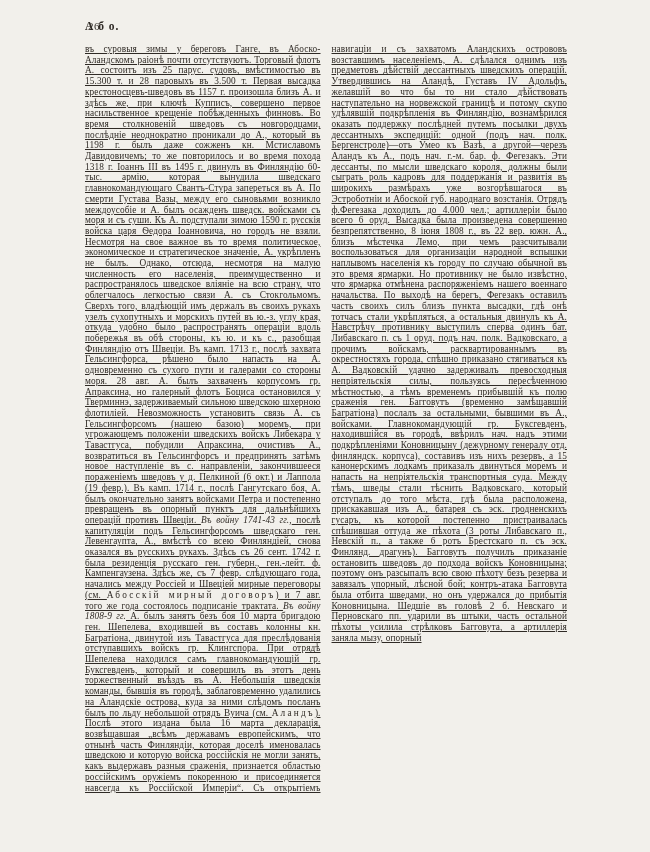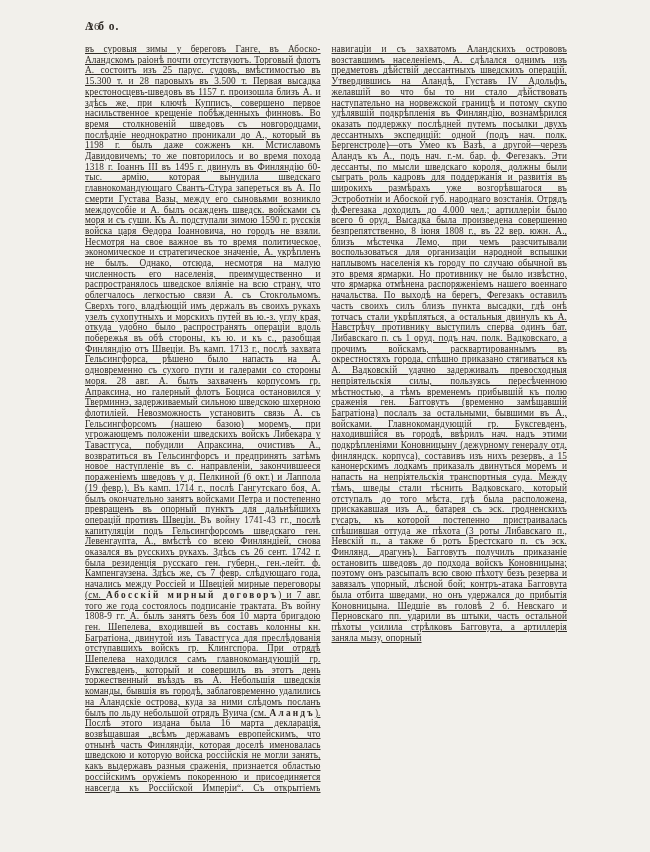--- a/index.html
+++ b/index.html
@@ -51,22 +51,22 @@
     column-count: 2;
     column-gap: 11px;
     column-fill: auto;
     text-align: justify;
     font-size: 9.3px;
     line-height: 10.7px;
     letter-spacing: 0.1px;
     word-spacing: 0.4px;
   }
   .run-normal { font-style: normal; text-decoration: underline; }
-  .run-italic { }
-  .run-spaced { letter-spacing: 2.2px; font-weight: bold; }
+  .run-italic { font-style: italic; }
+  .run-spaced { letter-spacing: 2.2px; }
 </style>
 </head>
 <body>
 
 <div class="page" style="--paper: #f2f0eb; --ink: #2f2a25;">
   <div class="page-head">
     <span class="page-number">26</span>
     <span class="page-title">А б о.</span>
   </div>
   <div class="article" id="article"><span class="run-normal">въ суровыя зимы у береговъ Ганге, въ Абоско-Аландскомъ раіонѣ почти отсутствуютъ. Торговый флотъ А. состоитъ изъ 25 парус. судовъ, вмѣстимостью въ 15.300 т. и 28 паровыхъ въ 3.500 т. Первая высадка крестоносцевъ-шведовъ въ 1157 г. произошла близъ А. и здѣсь же, при ключѣ Купписъ, совершено первое насильственное крещеніе побѣжденныхъ финновъ. Во время столкновеній шведовъ съ новгородцами, послѣдніе неоднократно проникали до А., который въ 1198 г. былъ даже сожженъ кн. Мстиславомъ Давидовичемъ; то же повторилось и во время похода 1318 г. Іоаннъ III въ 1495 г. двинулъ въ Финляндію 60-тыс. армію, которая вынудила шведскаго главнокомандующаго Свантъ-Стура запереться въ А. По смерти Густава Вазы, между его сыновьями возникло междоусобіе и А. былъ осажденъ шведск. войсками съ моря и съ суши. Къ А. подступали зимою 1590 г. русскія войска царя Ѳедора Іоанновича, но городъ не взяли. Несмотря на свое важное въ то время политическое, экономическое и стратегическое значеніе, А. укрѣпленъ не былъ. Однако, отсюда, несмотря на малую численность его населенія, преимущественно и распространялось шведское вліяніе на всю страну, что облегчалось легкостью связи А. съ Стокгольмомъ. Сверхъ того, владѣющій имъ держалъ въ своихъ рукахъ узелъ сухопутныхъ и морскихъ путей въ ю.-з. углу края, откуда удобно было распространять операціи вдоль побережья въ обѣ стороны, къ ю. и къ с., разобщая Финляндію отъ Швеціи. Въ камп. 1713 г., послѣ захвата Гельсингфорса, рѣшено было напасть на А. одновременно съ сухого пути и галерами со стороны моря. 28 авг. А. былъ захваченъ корпусомъ гр. Апраксина, но галерный флотъ Боциса остановился у Тверминнэ, задерживаемый сильною шведскою шхерною флотиліей. Невозможность установить связь А. съ Гельсингфорсомъ (нашею базою) моремъ, при угрожающемъ положеніи шведскихъ войскъ Либекара у Тавастгуса, побудили Апраксина, очистивъ А., возвратиться въ Гельсингфорсъ и предпринять затѣмъ новое наступленіе въ с. направленіи, закончившееся пораженіемъ шведовъ у д. Пелкиной (6 окт.) и Лаппола (19 февр.). Въ камп. 1714 г., послѣ Гангутскаго боя, А. былъ окончательно занятъ войсками Петра и постепенно превращенъ въ опорный пунктъ для дальнѣйшихъ операцій противъ Швеціи. </span><span class="run-italic">Въ войну 1741-43 гг.,</span><span class="run-normal"> послѣ капитуляціи подъ Гельсингфорсомъ шведскаго ген. Левенгаупта, А., вмѣстѣ со всею Финляндіей, снова оказался въ русскихъ рукахъ. Здѣсь съ 26 сент. 1742 г. была резиденція русскаго ген. губерн., ген.-лейт. ф. Кампенгаузена. Здѣсь же, съ 7 февр. слѣдующаго года, начались между Россіей и Швеціей мирные переговоры (см. </span><span class="run-spaced">Абосскій мирный договоръ</span><span class="run-normal">) и 7 авг. того же года состоялось подписаніе трактата. </span><span class="run-italic">Въ войну 1808-9 гг.</span><span class="run-normal"> А. былъ занятъ безъ боя 10 марта бригадою ген. Шепелева, входившей въ составъ колонны кн. Багратіона, двинутой изъ Тавастгуса для преслѣдованія отступавшихъ войскъ гр. Клингспора. При отрядѣ Шепелева находился самъ главнокомандующій гр. Буксгевденъ, который и совершилъ въ этотъ день торжественный въѣздъ въ А. Небольшія шведскія команды, бывшія въ городѣ, заблаговременно удалились на Аландскіе острова, куда за ними слѣдомъ посланъ былъ по льду небольшой отрядъ Вуича (см. </span><span class="run-spaced">Аландъ</span><span class="run-normal">). Послѣ этого издана была 16 марта декларація, возвѣщавшая „всѣмъ державамъ европейскимъ, что отнынѣ часть Финляндіи, которая доселѣ именовалась шведскою и которую войска россійскія не могли занять, какъ выдержавъ разныя сраженія, признается областью россійскимъ оружіемъ покоренною и присоединяется навсегда къ Россійской Имперіи“. Съ открытіемъ навигаціи и съ захватомъ Аландскихъ острововъ возставшимъ населеніемъ, А. сдѣлался однимъ изъ предметовъ дѣйствій дессантныхъ шведскихъ операцій. Утвердившись на Аландѣ, Густавъ IV Адольфъ, желавшій во что бы то ни стало дѣйствовать наступательно на норвежской границѣ и потому скупо удѣлявшій подкрѣпленія въ Финляндію, вознамѣрился оказать поддержку послѣдней путемъ посылки двухъ дессантныхъ экспедицій: одной (подъ нач. полк. Бергенстроле)—отъ Умео къ Вазѣ, а другой—черезъ Аландъ къ А., подъ нач. г.-м. бар. ф. Фегезакъ. Эти дессанты, по мысли шведскаго короля, должны были сыграть роль кадровъ для поддержанія и развитія въ широкихъ размѣрахъ уже возгорѣвшагося въ Эстроботніи и Абоской губ. народнаго возстанія. Отрядъ ф.Фегезака доходилъ до 4.000 чел.; артиллеріи было всего 6 оруд. Высадка была произведена совершенно безпрепятственно, 8 іюня 1808 г., въ 22 вер. южн. А., близъ мѣстечка Лемо, при чемъ разсчитывали воспользоваться для организаціи народной вспышки наплывомъ населенія къ городу по случаю обычной въ это время ярмарки. Но противнику не было извѣстно, что ярмарка отмѣнена распоряженіемъ нашего военнаго начальства. По выходѣ на берегъ, Фегезакъ оставилъ часть своихъ силъ близъ пункта высадки, гдѣ онѣ тотчасъ стали укрѣпляться, а остальныя двинулъ къ А. Навстрѣчу противнику выступилъ сперва одинъ бат. Либавскаго п. съ 1 оруд. подъ нач. полк. Вадковскаго, а прочимъ войскамъ, расквартированнымъ въ окрестностяхъ города, спѣшно приказано стягиваться къ А. Вадковскій удачно задерживалъ превосходныя непріятельскія силы, пользуясь пересѣченною мѣстностью, а тѣмъ временемъ прибывшій къ полю сраженія ген. Багговутъ (временно замѣщавшій Багратіона) послалъ за остальными, бывшими въ А., войсками. Главнокомандующій гр. Буксгевденъ, находившійся въ городѣ, ввѣрилъ нач. надъ этими подкрѣпленіями Коновницыну (дежурному генералу отд. финляндск. корпуса), составивъ изъ нихъ резервъ, а 15 канонерскимъ лодкамъ приказалъ двинуться моремъ и напасть на непріятельскія транспортныя суда. Между тѣмъ, шведы стали тѣснить Вадковскаго, который отступалъ до того мѣста, гдѣ была расположена, прискакавшая изъ А., батарея съ эск. гродненскихъ гусаръ, къ которой постепенно пристраивалась спѣшившая оттуда же пѣхота (3 роты Либавскаго п., Невскій п., а также 6 ротъ Брестскаго п. съ эск. Финлянд. драгунъ). Багговутъ получилъ приказаніе остановить шведовъ до подхода войскъ Коновницына; поэтому онъ разсыпалъ всю свою пѣхоту безъ резерва и завязалъ упорный, лѣсной бой; контръ-атака Багговута была отбита шведами, но онъ удержался до прибытія Коновницына. Шедшіе въ головѣ 2 б. Невскаго и Перновскаго пп. ударили въ штыки, часть остальной пѣхоты усилила стрѣлковъ Багговута, а артиллерія заняла мызу, опорный</span></div>

